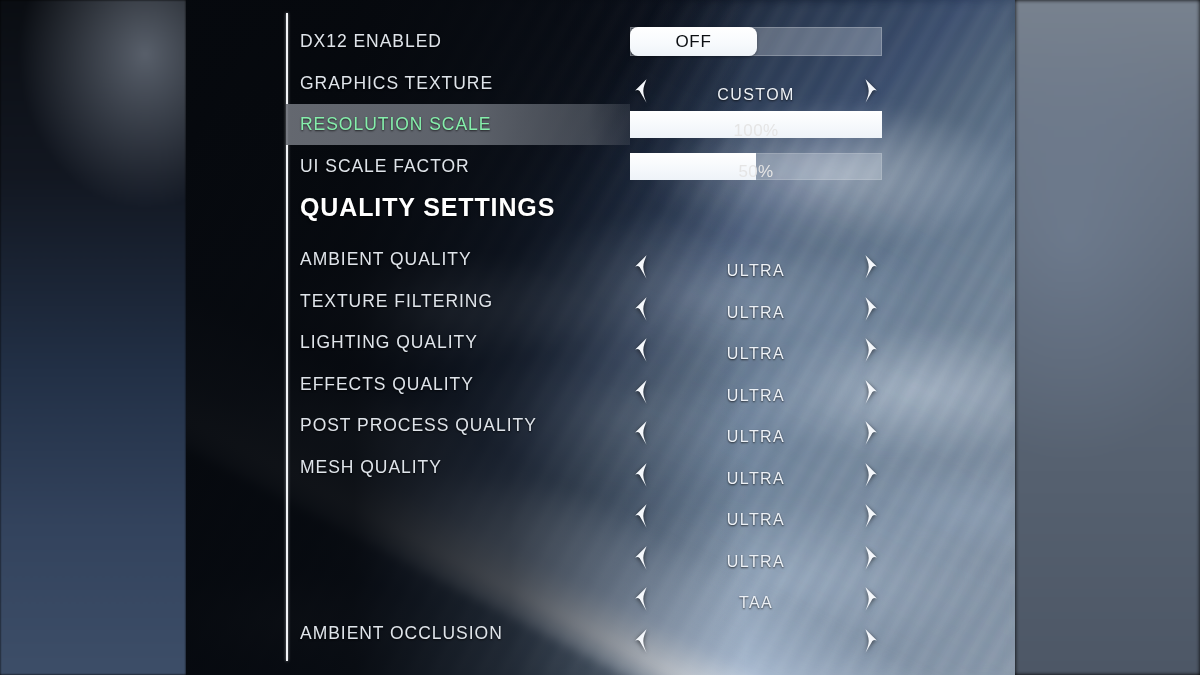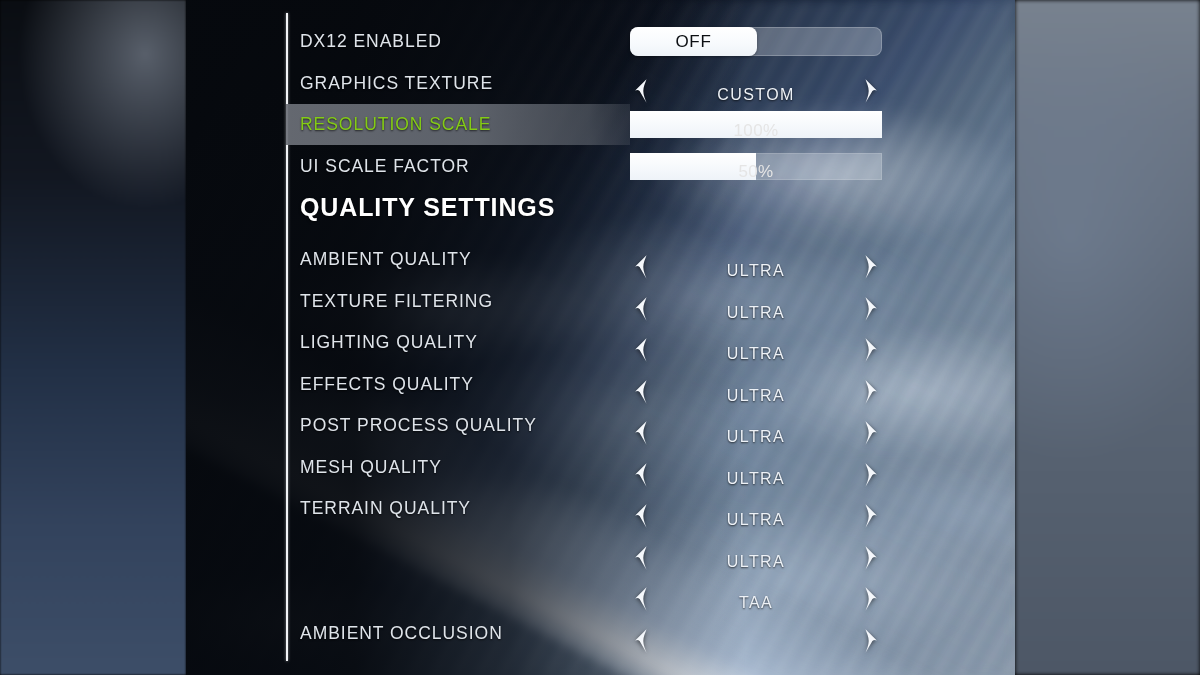--- a/index.html
+++ b/index.html
@@ -107,21 +107,21 @@
     position:absolute; left:114px;
     color:#dfe4ea; font-size:17.5px; letter-spacing:.055em;
     font-weight:300; white-space:nowrap;
     text-shadow:0 1px 2px rgba(0,0,0,.7);
   }
   .row.selected{ }
   .row.selected .hl{
     position:absolute; left:100px; top:0; width:344px; height:41px;
     background:linear-gradient(90deg, rgba(108,112,120,.92) 0%, rgba(104,109,118,.88) 55%, rgba(96,102,112,.62) 88%, rgba(92,98,110,.28) 100%);
   }
-  .row.selected .label{ color:#84cc16; }
+  .row.selected .label{ color:#86efac; }
 
   .heading{
     position:absolute; left:114px;
     color:#ffffff; font-size:25px; font-weight:700; letter-spacing:.035em;
     text-shadow:0 1px 3px rgba(0,0,0,.75);
   }
 
   
   .selector{
     position:absolute; left:444px; top:0; width:252px; height:41px;
@@ -147,21 +147,21 @@
   }
   .bar .bar-value{
     position:absolute; inset:0; display:flex; align-items:center; justify-content:center;
     color:#e5e5e5; font-size:17px; letter-spacing:.02em; font-weight:400;margin-top:12px;
   }
 
   
   .toggle{
     position:absolute; left:444px; top:6px; width:252px; height:29px;
     background:rgba(222,230,240,.30);
-    border-radius:8px;
+    border-radius:0;
     box-shadow:inset 0 0 0 1px rgba(255,255,255,.22);
   }
   .toggle .knob{
     position:absolute; left:0; top:0; width:127px; height:29px;
     background:linear-gradient(180deg,#ffffff 0%,#f7fafd 58%,#eef3f8 100%);
     border-radius:8px;
     box-shadow:0 1px 3px rgba(0,0,0,.35);
     display:flex; align-items:center; justify-content:center;
     color:#0c0f13; font-size:17px; font-weight:500; letter-spacing:.04em;
   }
@@ -313,21 +313,20 @@
               </span>
               <span class="sel-value">ULTRA</span>
               <span>
                 <svg class="chev" viewBox="0 0 22 26">
                   <path d="M5.5 1.2 L16.8 12.6 C15.1 11.6 13.6 11.9 12.4 12.9 L5.5 24.8 C6.9 21.0 8.7 17.0 8.7 13.0 C8.7 9.0 6.9 5.0 5.5 1.2 Z" fill="#f4f7fb"></path>
                 </svg>
               </span>
             </div>
           </div>
           <div class="row" style="top:488px">
-            <span class="label">TERRAIN QUALITY</span>
             <div class="selector">
               <span>
                 <svg class="chev" viewBox="0 0 22 26">
                   <path d="M16.5 1.2 L5.2 12.6 C6.9 11.6 8.4 11.9 9.6 12.9 L16.5 24.8 C15.1 21.0 13.3 17.0 13.3 13.0 C13.3 9.0 15.1 5.0 16.5 1.2 Z" fill="#f4f7fb"></path>
                 </svg>
               </span>
               <span class="sel-value">ULTRA</span>
               <span>
                 <svg class="chev" viewBox="0 0 22 26">
                   <path d="M5.5 1.2 L16.8 12.6 C15.1 11.6 13.6 11.9 12.4 12.9 L5.5 24.8 C6.9 21.0 8.7 17.0 8.7 13.0 C8.7 9.0 6.9 5.0 5.5 1.2 Z" fill="#f4f7fb"></path>

